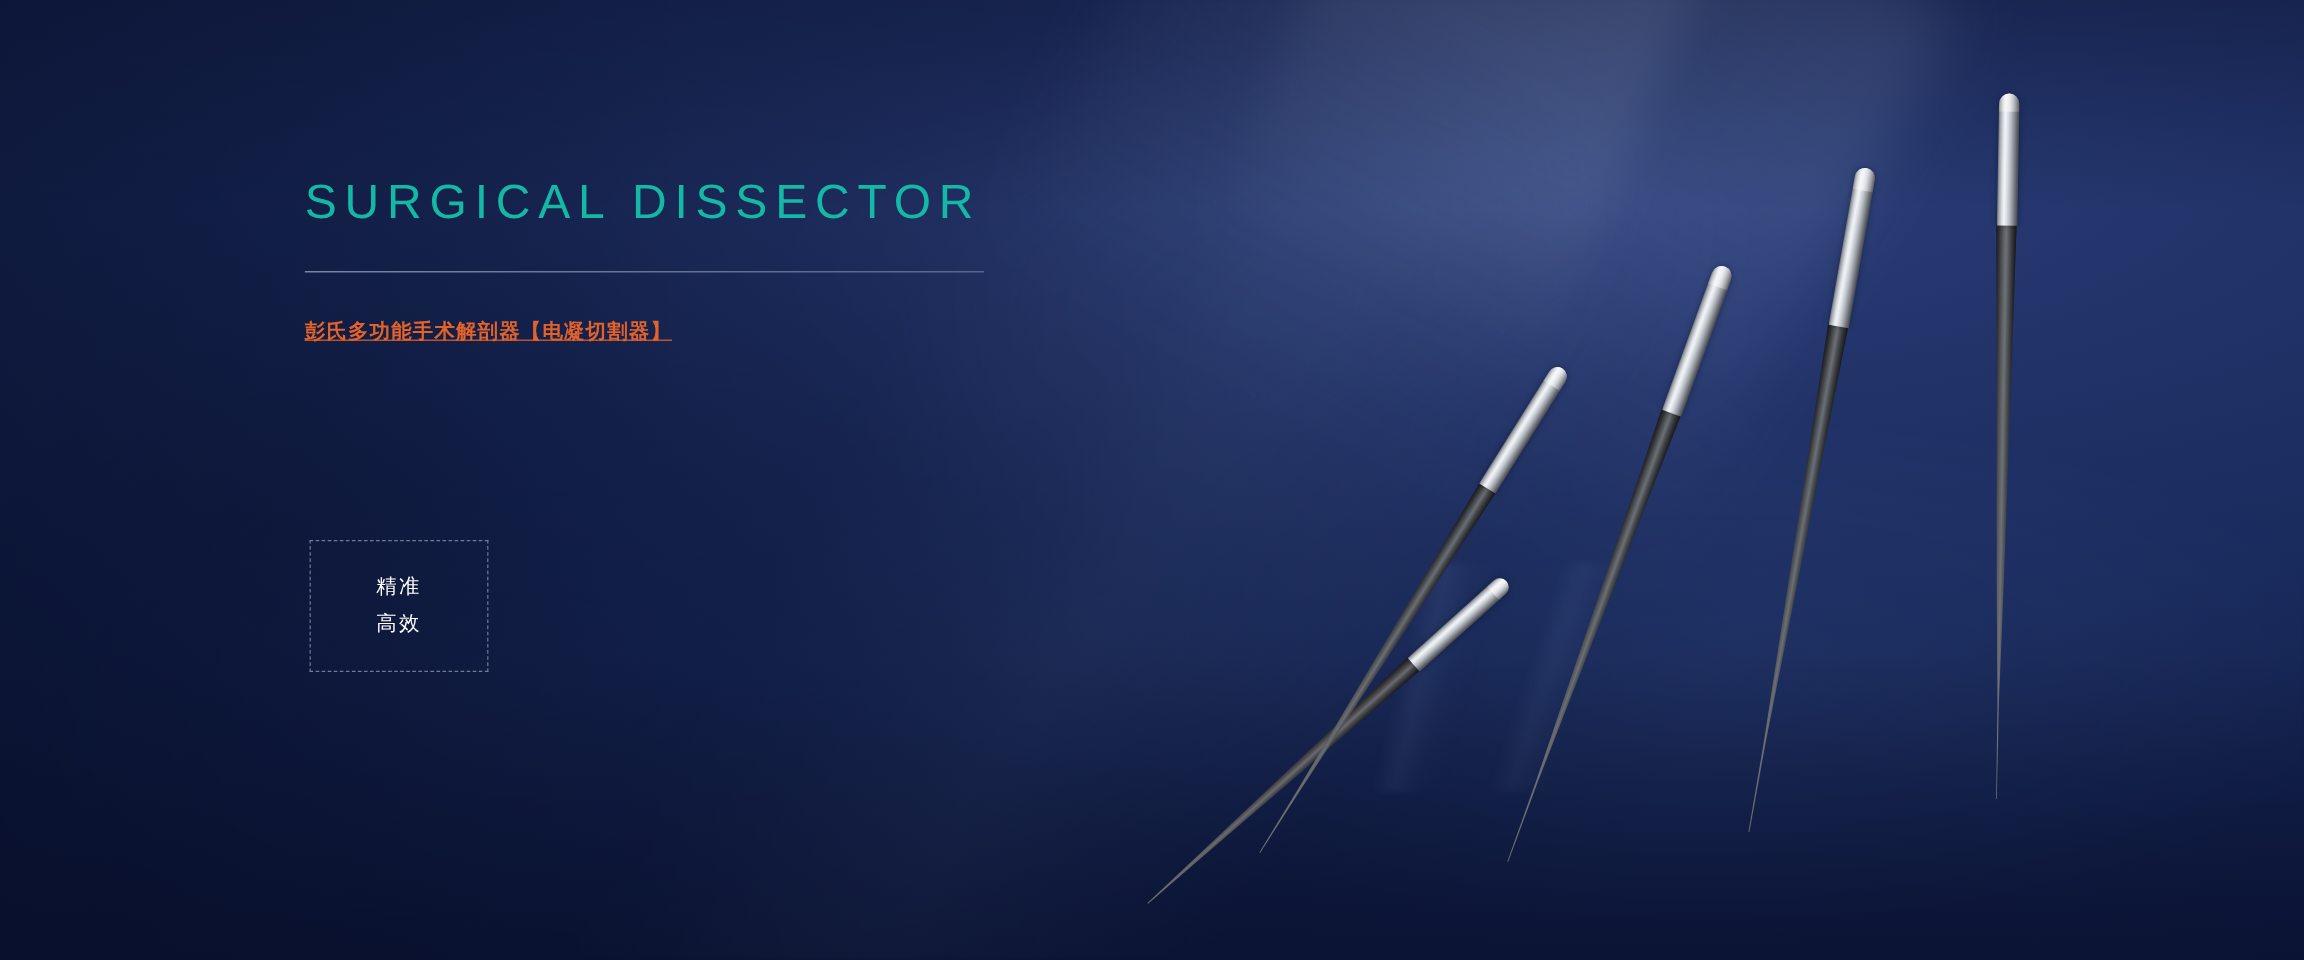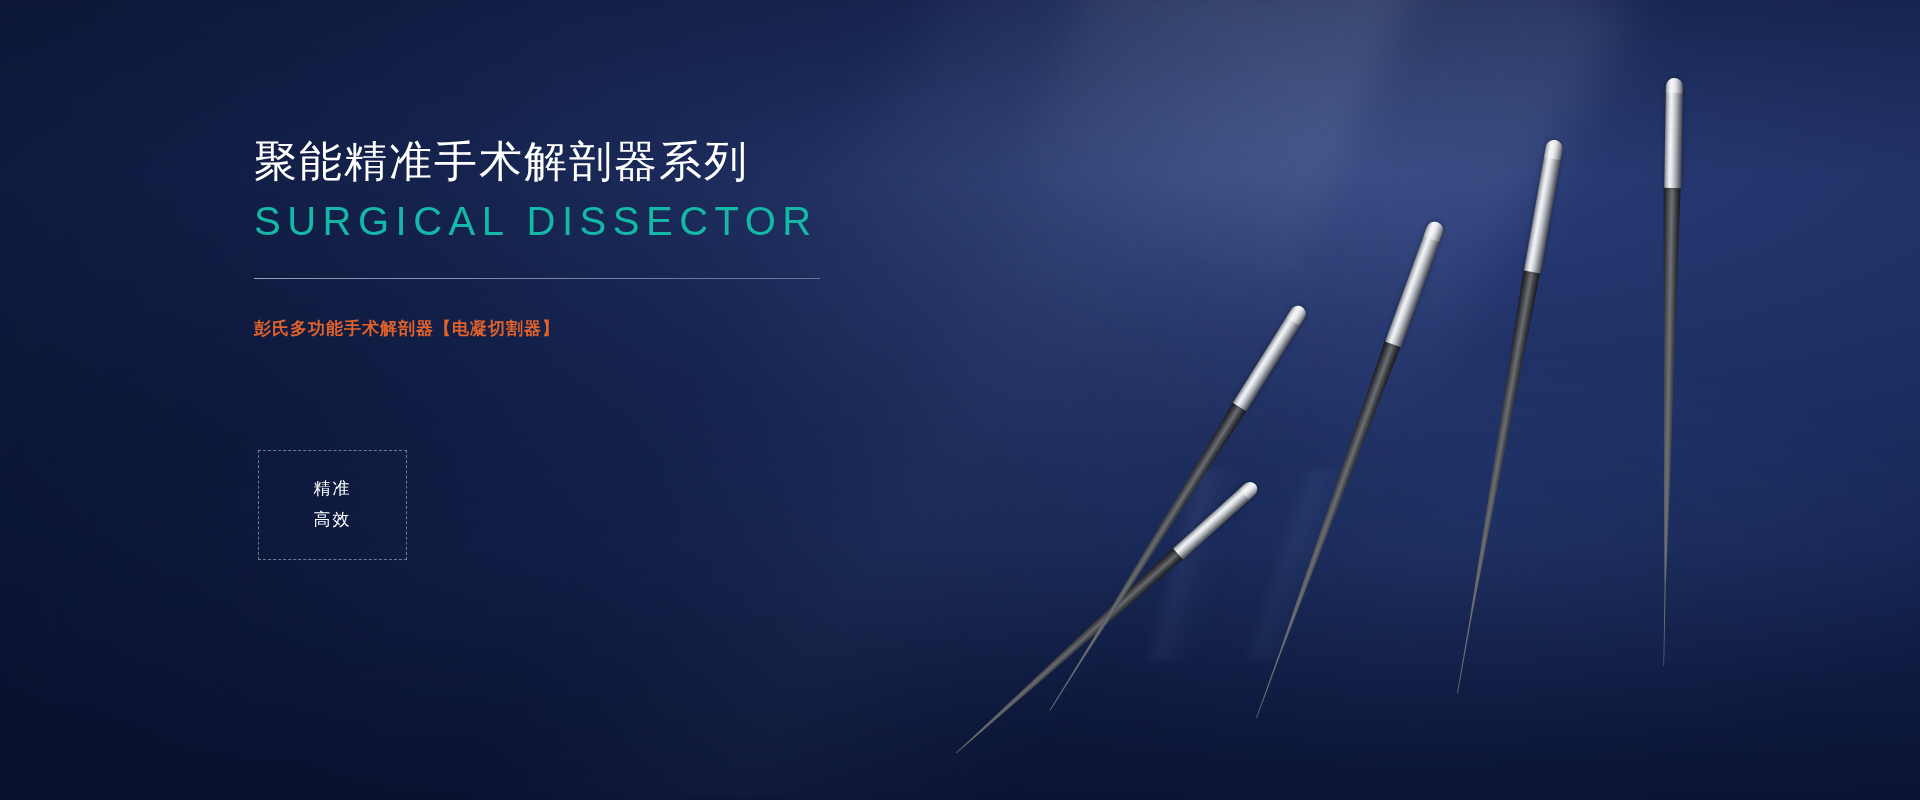--- a/index.html
+++ b/index.html
@@ -101,20 +101,21 @@
     width:566px; height:1px;
     background:linear-gradient(to right, rgba(196,208,232,0.72), rgba(196,208,232,0.42));
   }
   .subtitle{
     margin-top:38px;
     font-size:17px;
     letter-spacing:1px;
     color:#e2622a;
     font-weight:700;
     white-space:nowrap;
+    text-decoration:underline;
   }
 
   
   .features{
     position:absolute;
     left:258px; top:450px;
     display:flex;
     gap:33px;
   }
   .feature{
@@ -259,21 +260,20 @@
             <stop offset="100%" stop-color="#141518"></stop>
           </linearGradient>
         </defs>
         <polygon points="24.5,0 41.5,0 36,300 33.6,400 33.3,480 32.7,480 32.4,400 30,300" fill="url(#g5)"></polygon>
       </svg>
     </div>
 
   </div>
 
   <div class="copy">
-    <div class="title-cn">聚能精准手术解剖器系列</div>
     <div class="title-en">SURGICAL DISSECTOR</div>
     <div class="divider"></div>
     <div class="subtitle">彭氏多功能手术解剖器【电凝切割器】</div>
   </div>
 
   <div class="features">
 
     <div class="feature dim">
       <div class="line">精准</div>
       <div class="line">高效</div>

